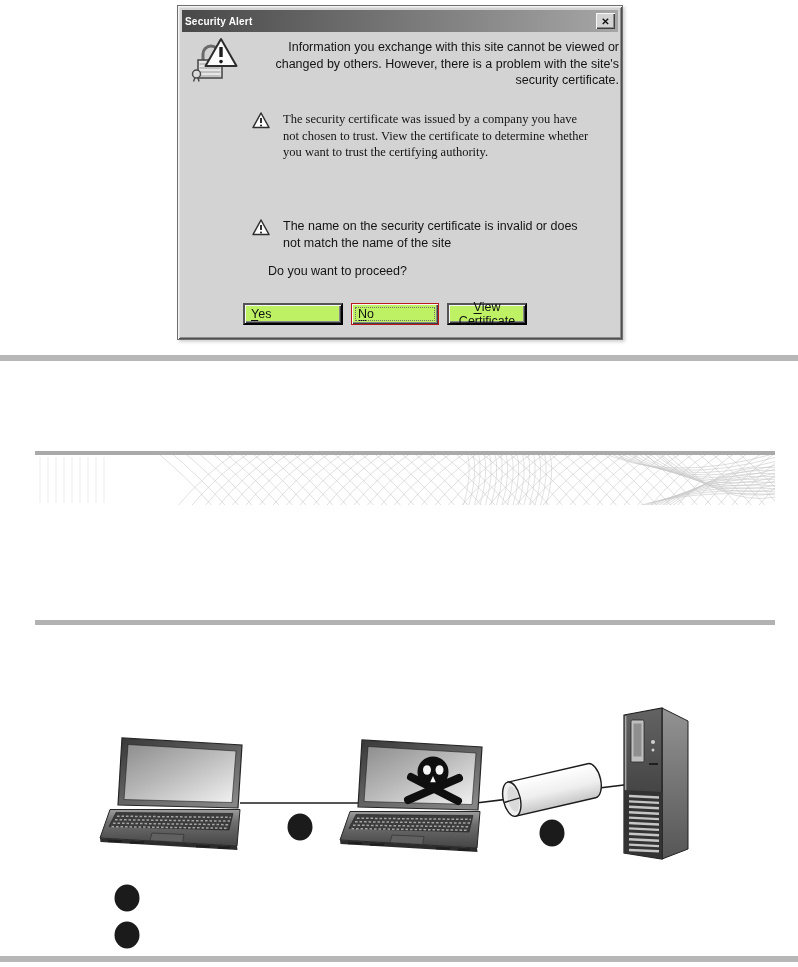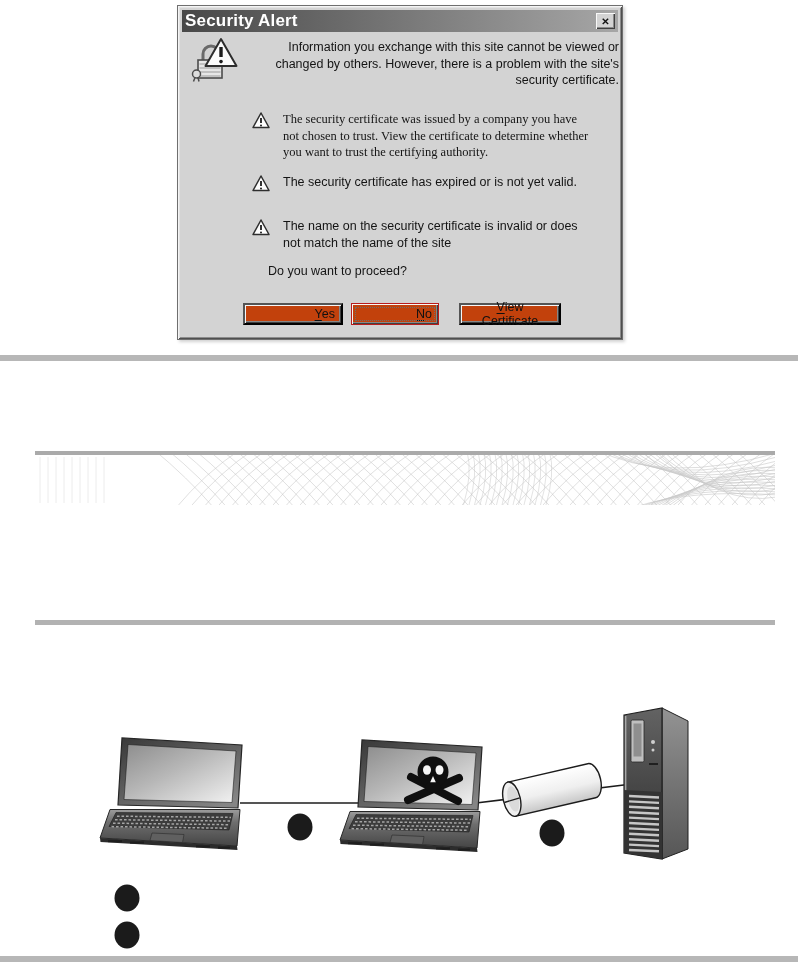--- a/index.html
+++ b/index.html
@@ -14,46 +14,46 @@
     background:#d3d3d3;border:1px solid #6f6f6f;box-sizing:border-box;
     box-shadow: inset 1px 1px 0 #f4f4f4, inset -1px -1px 0 #4f4f4f,
                 inset 2px 2px 0 #e2e2e2, inset -2px -2px 0 #8c8c8c,
                 2px 2px 3px rgba(0,0,0,.18);
   }
   .titlebar{
     position:absolute;left:4px;top:4px;right:4px;height:22px;
     background:linear-gradient(to right,#484848,#a6a6a6);
     display:flex;align-items:center;padding:0 3px;box-sizing:border-box;
   }
-  .title{color:#ffffff;font-weight:bold;font-size:17px;letter-spacing:.2px;}
+  .title{color:#ffffff;font-weight:bold;font-size:10px;letter-spacing:.2px;}
   .close-btn{
     margin-left:auto;width:19px;height:16px;background:#d3d3d3;
     box-shadow: inset 1px 1px 0 #f8f8f8, inset -1px -1px 0 #3f3f3f, inset -2px -2px 0 #8a8a8a;
     display:flex;align-items:center;justify-content:center;
     font-size:10px;font-weight:bold;color:#111;cursor:default;
   }
   .dlg-text{font-size:12.5px;line-height:16.5px;color:#141414;}
   .intro{position:absolute;left:69px;top:33px;width:372px;text-align:right;}
   .main-icon{position:absolute;left:12px;top:31px;}
   .warning-row{position:absolute;left:74px;right:26px;display:flex;}
   .warning-row .w-icon{flex:0 0 18px;margin-right:13px;margin-top:1px;}
   .warning-row .w-text{width:334px;}
   .w1{top:105px;font-family:Liberation Serif, serif;} .w2{top:168px;} .w3{top:212px;}
   .question{position:absolute;left:69px;top:257px;margin-left:21px;}
   .btn{
-    position:absolute;top:297px;height:22px;background:#c2410c;
-    display:flex;align-items:center;justify-content:flex-end;
+    position:absolute;top:297px;height:22px;background:#bef264;
+    display:flex;align-items:center;justify-content:flex-start;
     font-size:12.5px;color:#111;box-sizing:border-box;cursor:default;
     box-shadow: inset 1px 1px 0 #f6f6f6, inset -1px -1px 0 #3f3f3f, inset -2px -2px 0 #878787;
   }
   .btn u{text-underline-offset:2px;}
   .btn-yes{left:65px;width:100px;}
   .btn-no{left:173px;width:88px;border:1px solid #b91c1c;}
   .btn-no::after{content:"";position:absolute;inset:3px;border:1px dotted #6e6e6e;}
-  .btn-view{left:281px;width:102px;}
+  .btn-view{left:269px;width:80px;}
   
   .bar{position:absolute;background:#b7b7b7;}
   .bar-full-top{left:0;top:355px;width:798px;height:6px;}
   .bar-mid-top{left:35px;top:451px;width:740px;height:4px;background:#aaaaaa;}
   .bar-mid-bottom{left:35px;top:620px;width:740px;height:5px;background:#b2b2b2;}
   .bar-page-bottom{left:0;top:956px;width:798px;height:6px;}
   
   .mesh-band{position:absolute;left:35px;top:455px;width:740px;height:50px;overflow:hidden;}
   .mesh-band svg{display:block;width:740px;height:50px;}
   
@@ -85,28 +85,20 @@
 
     <div class="warning-row w1">
       <svg class="w-icon" width="18" height="17" viewBox="0 0 18 17">
         <polygon points="9,1 17,15.5 1,15.5" fill="#fdfdfd" stroke="#2e2e2e" stroke-width="1.5" stroke-linejoin="round"></polygon>
         <path d="M9,6 L9,11" stroke="#1c1c1c" stroke-width="1.8"></path>
         <circle cx="9" cy="13.4" r="1" fill="#1c1c1c"></circle>
       </svg>
       <span class="w-text dlg-text">The security certificate was issued by a company you have not chosen to trust. View the certificate to determine whether you want to trust the certifying authority.</span>
     </div>
 
-    <div class="warning-row w2">
-      <svg class="w-icon" width="18" height="17" viewBox="0 0 18 17">
-        <polygon points="9,1 17,15.5 1,15.5" fill="#fdfdfd" stroke="#2e2e2e" stroke-width="1.5" stroke-linejoin="round"></polygon>
-        <path d="M9,6 L9,11" stroke="#1c1c1c" stroke-width="1.8"></path>
-        <circle cx="9" cy="13.4" r="1" fill="#1c1c1c"></circle>
-      </svg>
-      <span class="w-text dlg-text">The security certificate has expired or is not yet valid.</span>
-    </div>
 
     <div class="warning-row w3">
       <svg class="w-icon" width="18" height="17" viewBox="0 0 18 17">
         <polygon points="9,1 17,15.5 1,15.5" fill="#fdfdfd" stroke="#2e2e2e" stroke-width="1.5" stroke-linejoin="round"></polygon>
         <path d="M9,6 L9,11" stroke="#1c1c1c" stroke-width="1.8"></path>
         <circle cx="9" cy="13.4" r="1" fill="#1c1c1c"></circle>
       </svg>
       <span class="w-text dlg-text">The name on the security certificate is invalid or does not match the name of the site</span>
     </div>
 

